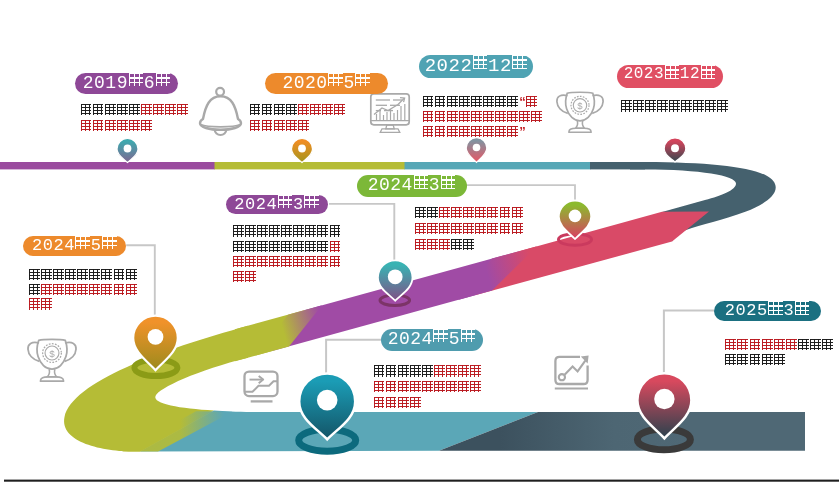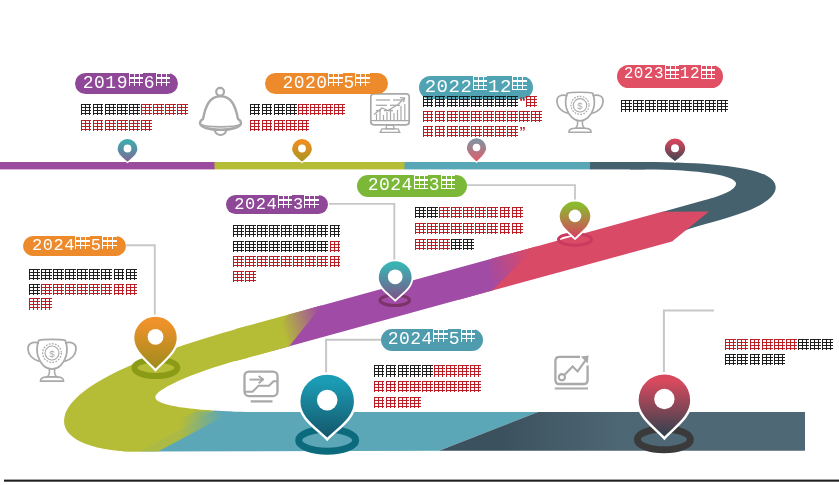--- a/index.html
+++ b/index.html
@@ -189,26 +189,27 @@
       <g fill="none" stroke="#a9a9a9">
 <path d="M580,356.9 L559.5,356.9 C556.7,356.9 555.4,358.2 555.4,361 L555.4,379.9 C555.4,382.7 556.7,384 559.5,384 L583.5,384 C586.3,384 587.6,382.7 587.6,379.9 L587.6,365.5" stroke-width="2.3"></path>
 <circle cx="561.9" cy="377.2" r="3.1" stroke-width="2.1"></circle>
 <path d="M564.6,374.8 L572.6,366.6 L577.6,371.4 L585.3,360.6" stroke-width="2.1"></path>
 <path d="M580.8,356.4 L588.6,355.4 L587.6,363.4 Z" fill="#a9a9a9" stroke="none"></path>
 <line x1="554.8" y1="388.4" x2="588" y2="388.4" stroke-width="2"></line>
 </g>
     </svg>
     <div class="pill" style="left:75.3px;top:72.6px;width:103px;height:21.8px;background:#8e4897;font-size:18px">2019<i class="d"></i>6<i class="d"></i></div>
     <div class="pill" style="left:265px;top:72.6px;width:123px;height:21.8px;background:#ed8a2c;font-size:18px">2020<i class="d"></i>5<i class="d"></i></div>
-    <div class="pill" style="left:419.2px;top:76px;width:114px;height:23px;background:#4fa3b3;font-size:19px">2022<i class="d"></i>12<i class="d"></i></div>
+    <div class="pill" style="left:419.2px;top:55px;width:114px;height:23px;background:#4fa3b3;font-size:19px">2022<i class="d"></i>12<i class="d"></i></div>
     <div class="pill" style="left:616.5px;top:65.4px;width:106.5px;height:23px;background:#e04f63;font-size:16px">2023<i class="d"></i>12<i class="d"></i></div>
     <div class="pill" style="left:357px;top:175px;width:109.5px;height:21.5px;background:#7cb838;font-size:18px">2024<i class="d"></i>3<i class="d"></i></div>
     <div class="pill" style="left:225.6px;top:194.5px;width:102.6px;height:19.3px;background:#8e4897;font-size:17px">2024<i class="d"></i>3<i class="d"></i></div>
     <div class="pill" style="left:23px;top:235.7px;width:103.2px;height:20.1px;background:#ed8a2c;font-size:17px">2024<i class="d"></i>5<i class="d"></i></div>
     <div class="pill" style="left:380.8px;top:328.9px;width:101.8px;height:22.5px;background:#4f9cae;font-size:18px">2024<i class="d"></i>5<i class="d"></i></div>
+    <div class="pill" style="left:714px;top:301.4px;width:106.8px;height:19.9px;background:#1b7081;font-size:17px">2025<i class="d"></i>3<i class="d"></i></div>
     <div class="t" style="left:80.5px;top:100.9px">
       <div class="row" style="height:16.3px"><i class="c cb"></i><i class="c cb"></i><i class="c cb"></i><i class="c cb"></i><i class="c cb"></i><i class="c cr"></i><i class="c cr"></i><i class="c cr"></i><i class="c cr"></i></div>
       <div class="row" style="height:16.3px"><i class="c cr"></i><i class="c cr"></i><i class="c cr"></i><i class="c cr"></i><i class="c cr"></i><i class="c cr"></i></div>
     </div>
     <div class="t" style="left:249.5px;top:100.9px">
       <div class="row" style="height:16.3px"><i class="c cb"></i><i class="c cb"></i><i class="c cb"></i><i class="c cb"></i><i class="c cr"></i><i class="c cr"></i><i class="c cr"></i><i class="c cr"></i></div>
       <div class="row" style="height:16.3px"><i class="c cr"></i><i class="c cr"></i><i class="c cr"></i><i class="c cr"></i><i class="c cr"></i></div>
     </div>
     <div class="t" style="left:422.5px;top:92.9px">
       <div class="row" style="height:15.3px"><i class="c cb"></i><i class="c cb"></i><i class="c cb"></i><i class="c cb"></i><i class="c cb"></i><i class="c cb"></i><i class="c cb"></i><i class="c cb"></i><span class="lr">“</span><i class="c cr"></i></div>

